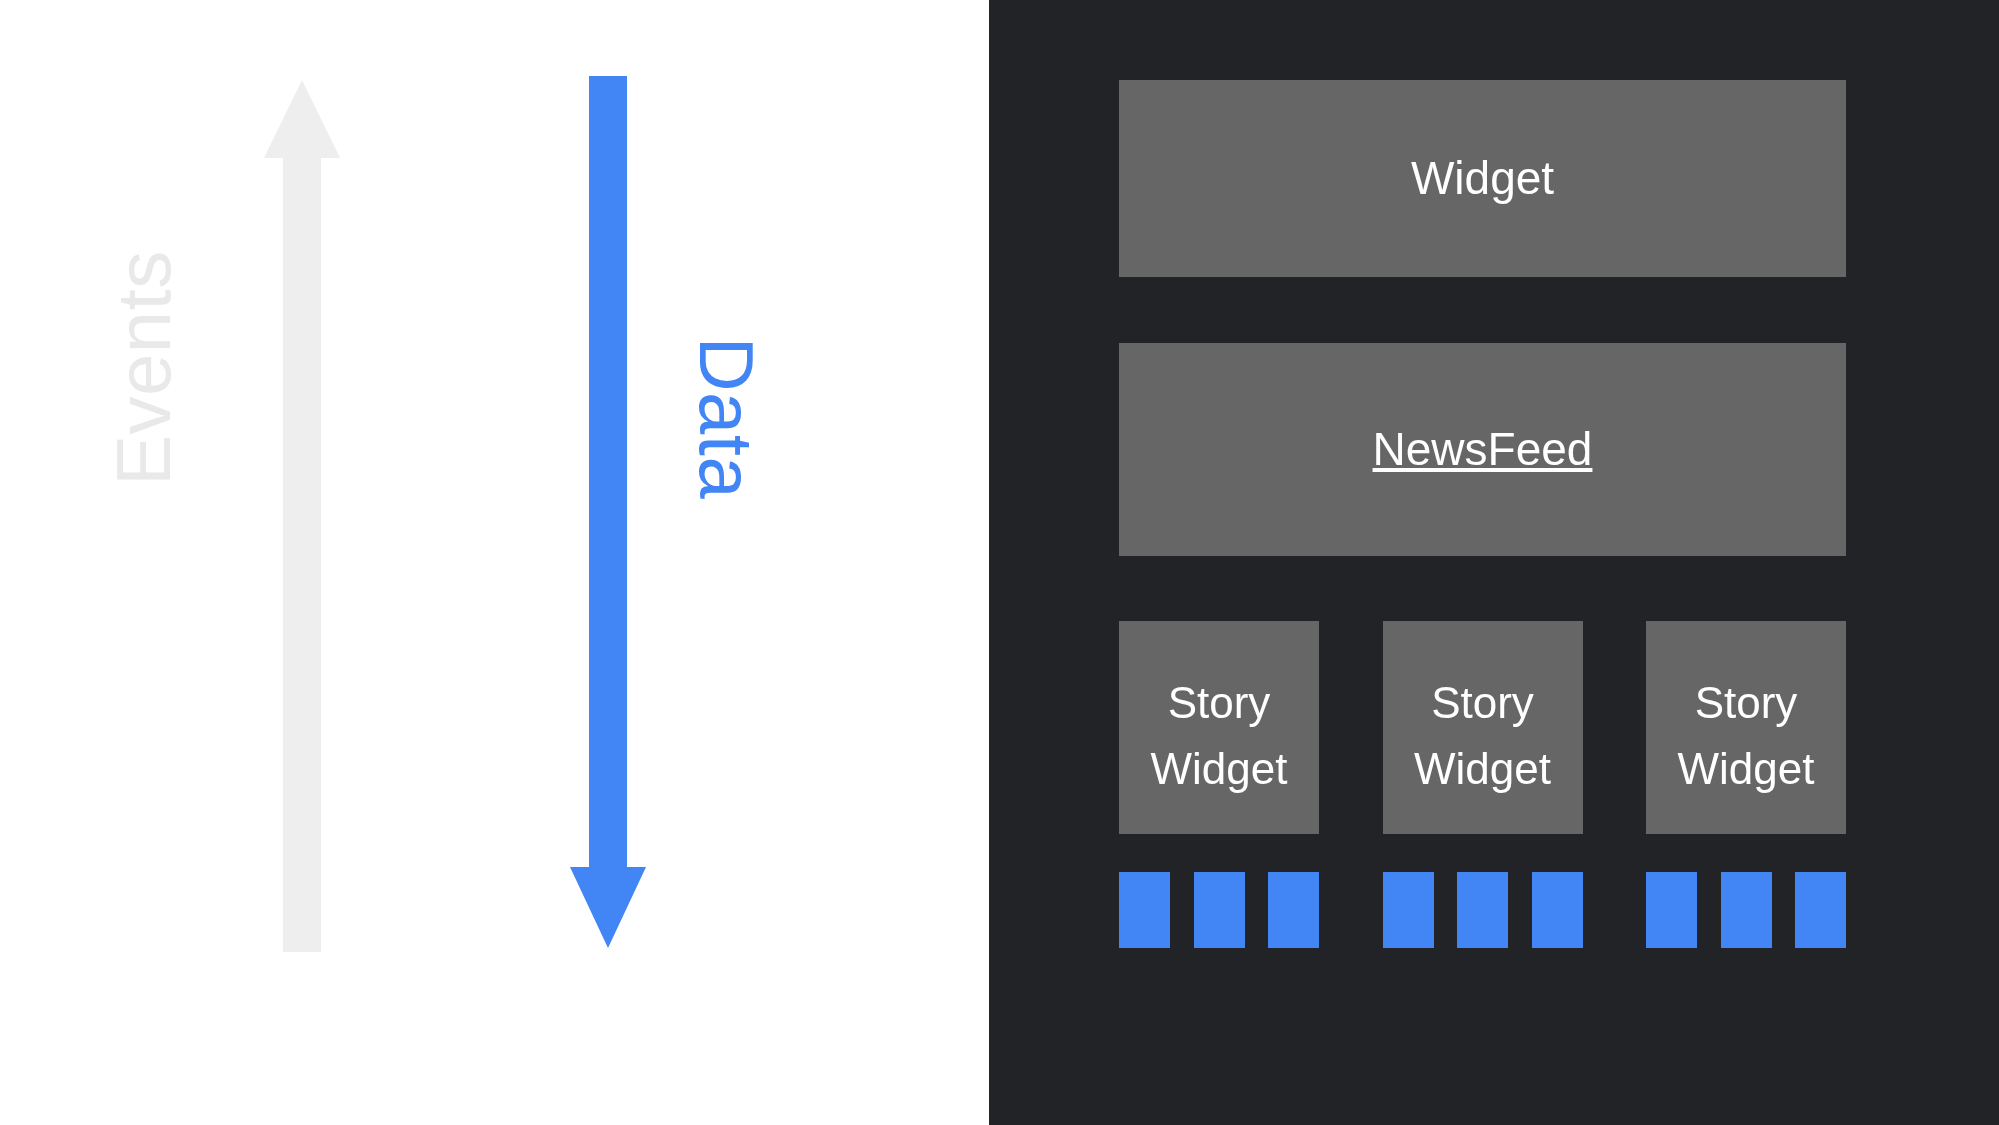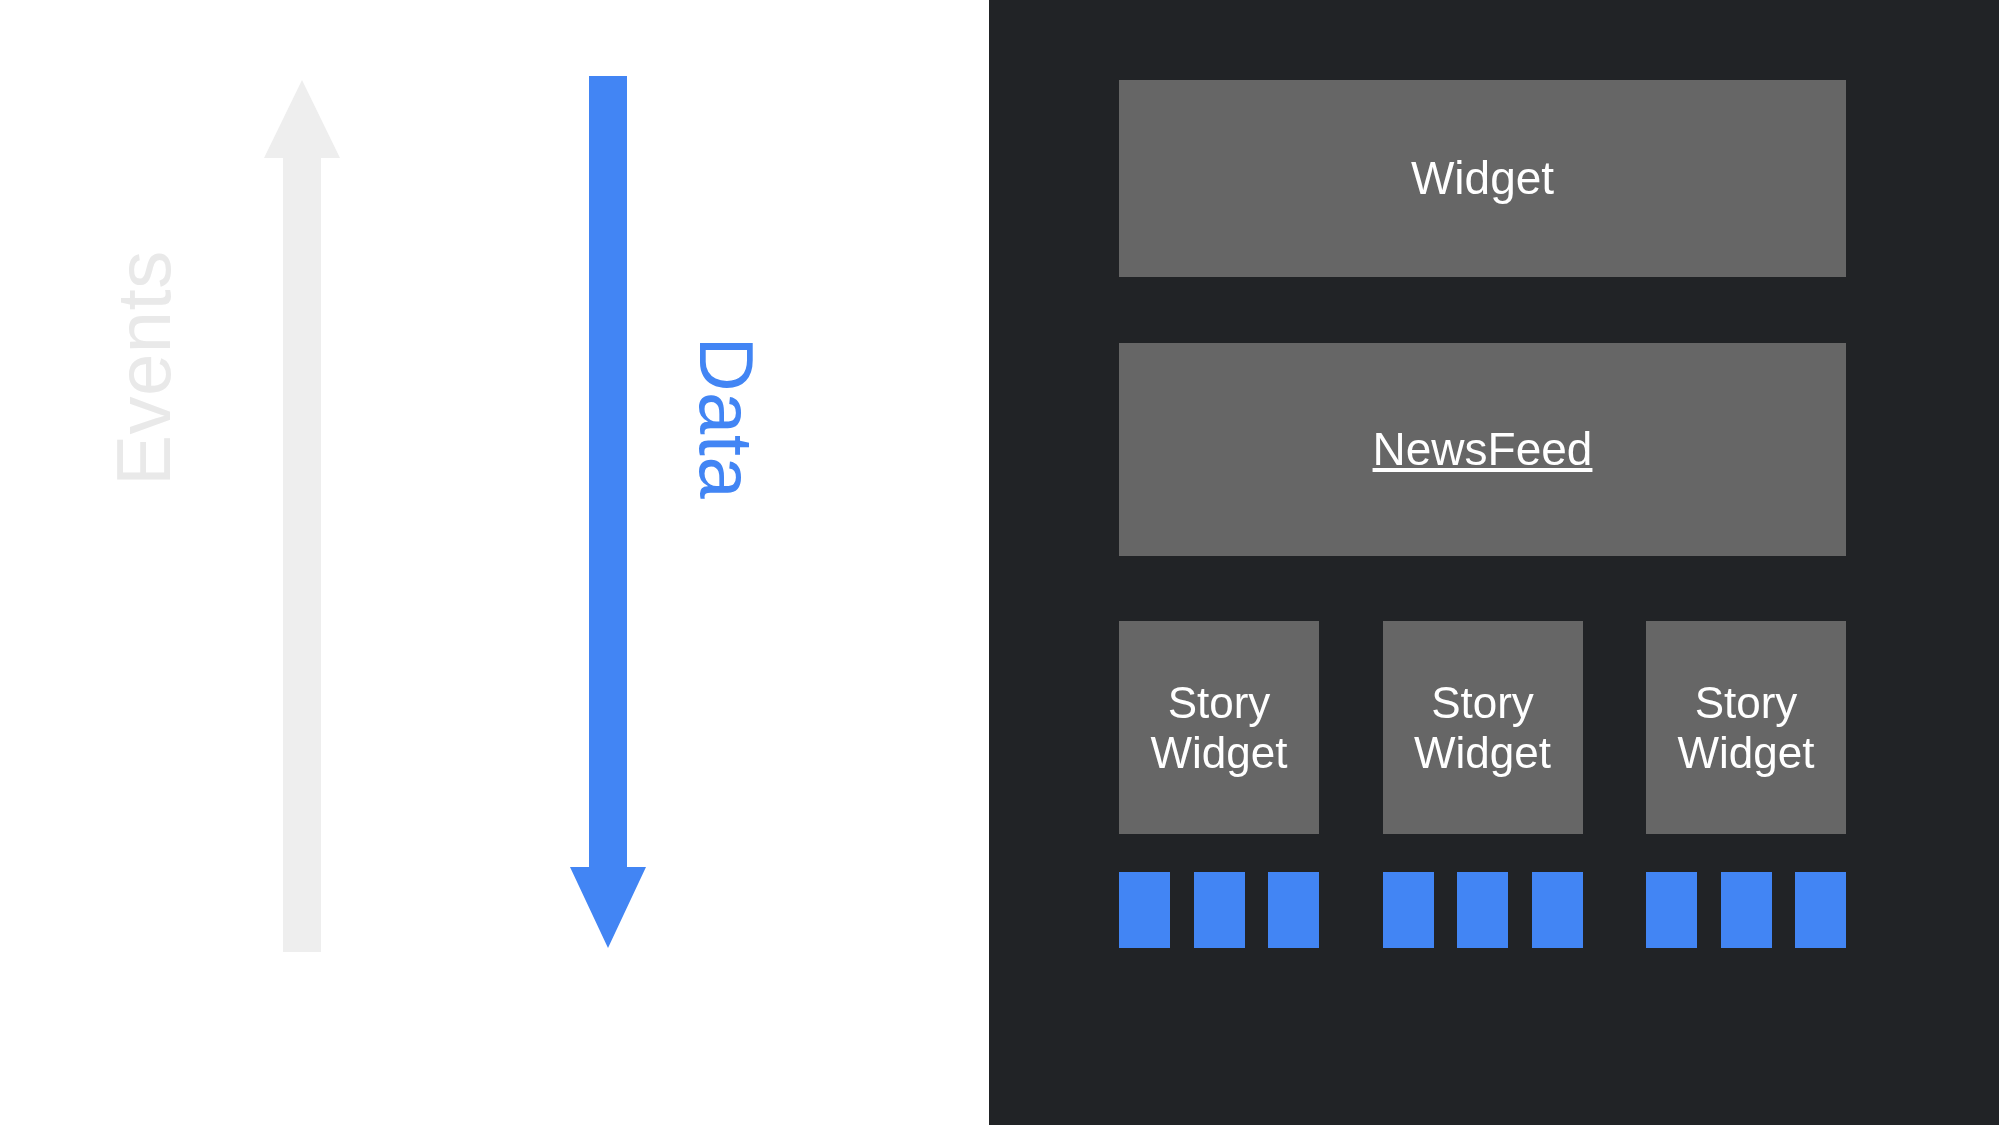--- a/index.html
+++ b/index.html
@@ -124,21 +124,21 @@
     display: flex;
     justify-content: space-between;
   }
   .node-widget {
     position: relative;
     left: auto; top: auto;
     width: 200px;
     height: 213px;
     font-size: 44px;
   }
-  .node-widget span { display: block; }
+  .node-widget span { display: block; margin-top: 16px; }
 
   .chip-row {
     position: absolute;
     left: 130px;
     top: 872px;
     width: 727px;
     height: 76px;
     display: flex;
     justify-content: space-between;
   }

